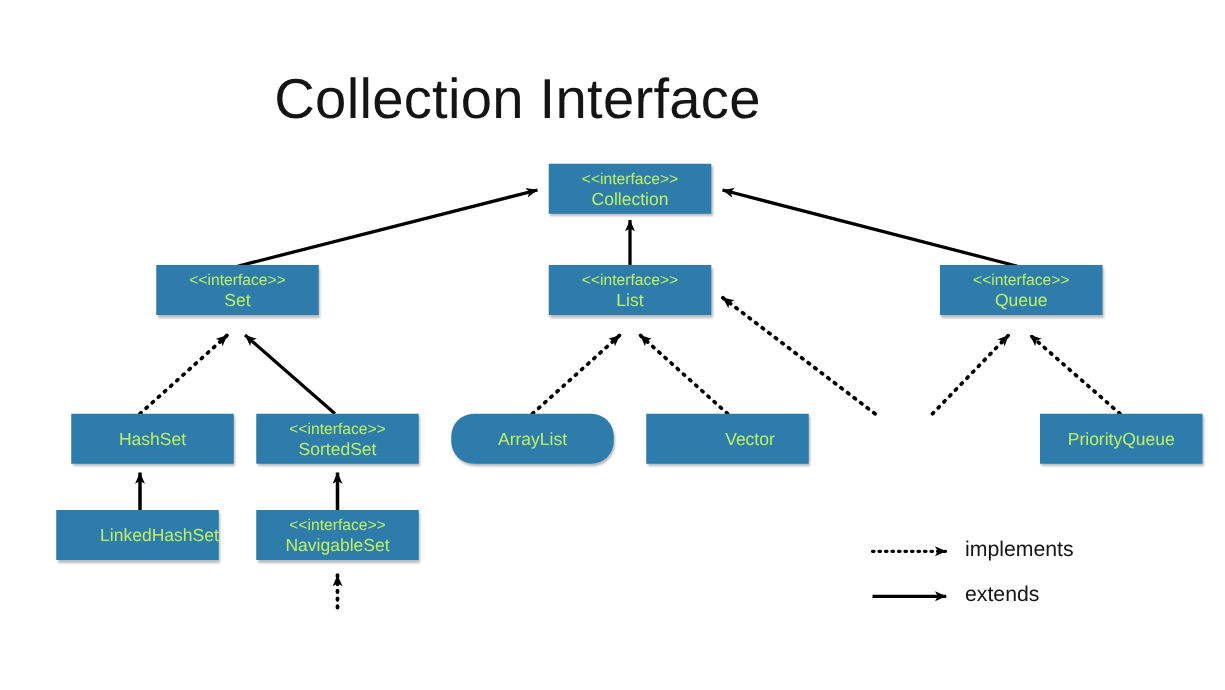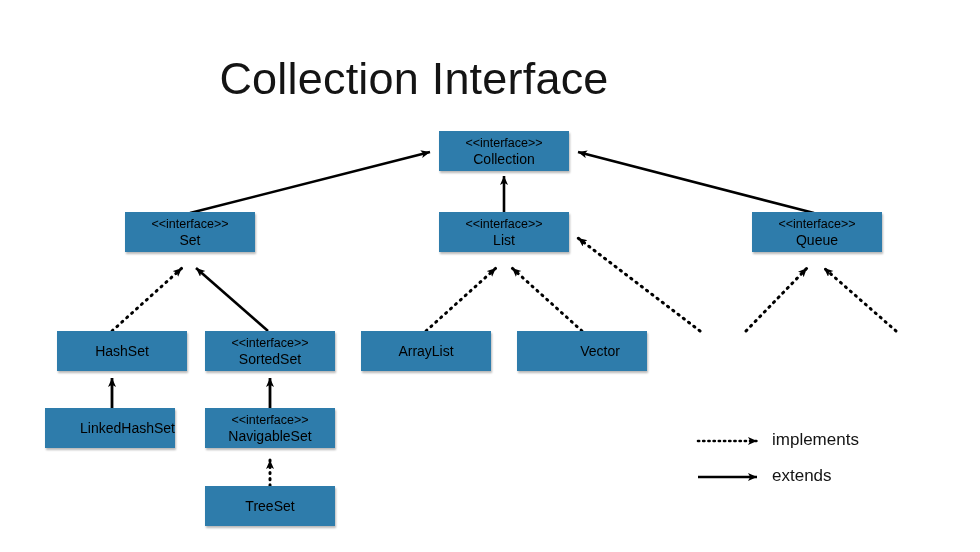--- a/index.html
+++ b/index.html
@@ -41,21 +41,21 @@
   .node {
     position: absolute;
     width: 130px;
     height: 40px;
     background: #2e7cab;
     box-shadow: 1px 2px 2px rgba(0,0,0,0.28);
     display: flex;
     flex-direction: column;
     align-items: center;
     justify-content: center;
-    color: #000000;
+    color: #bef264;
     font-size: 13px;
     line-height: 15px;
     text-align: center;
     box-sizing: border-box;
   }
   .node .stereo {
     font-size: 12.5px;
     line-height: 15px;
     white-space: nowrap;
   }
@@ -141,35 +141,35 @@
     <span class="nname">Queue</span>
   </div>
 
   <div class="node single" style="left:47px; top:331px;margin-left:10px;">
     <span class="nname">HashSet</span>
   </div>
   <div class="node" style="left:205px; top:331px;">
     <span class="stereo">&lt;&lt;interface&gt;&gt;</span>
     <span class="nname">SortedSet</span>
   </div>
-  <div class="node single" style="left:361px; top:331px;">
+  <div class="node single" style="left:361px; top:331px;border-radius:18px;">
     <span class="nname">ArrayList</span>
   </div>
   <div class="node single" style="left:517px; top:331px;padding-left:36px;">
     <span class="nname">Vector</span>
+  </div>
+  <div class="node single" style="left:832px; top:331px;">
+    <span class="nname">PriorityQueue</span>
   </div>
 
   <div class="node single" style="left:45px; top:408px;align-items:flex-end;">
     <span class="nname">LinkedHashSet</span>
   </div>
   <div class="node" style="left:205px; top:408px;">
     <span class="stereo">&lt;&lt;interface&gt;&gt;</span>
     <span class="nname">NavigableSet</span>
   </div>
 
-  <div class="node single" style="left:205px; top:486px;">
-    <span class="nname">TreeSet</span>
-  </div>
 
   <div class="legend-label" style="left:772px; top:430px;">implements</div>
   <div class="legend-label" style="left:772px; top:466px;">extends</div>
 
 </div>
 
 </body></html>

